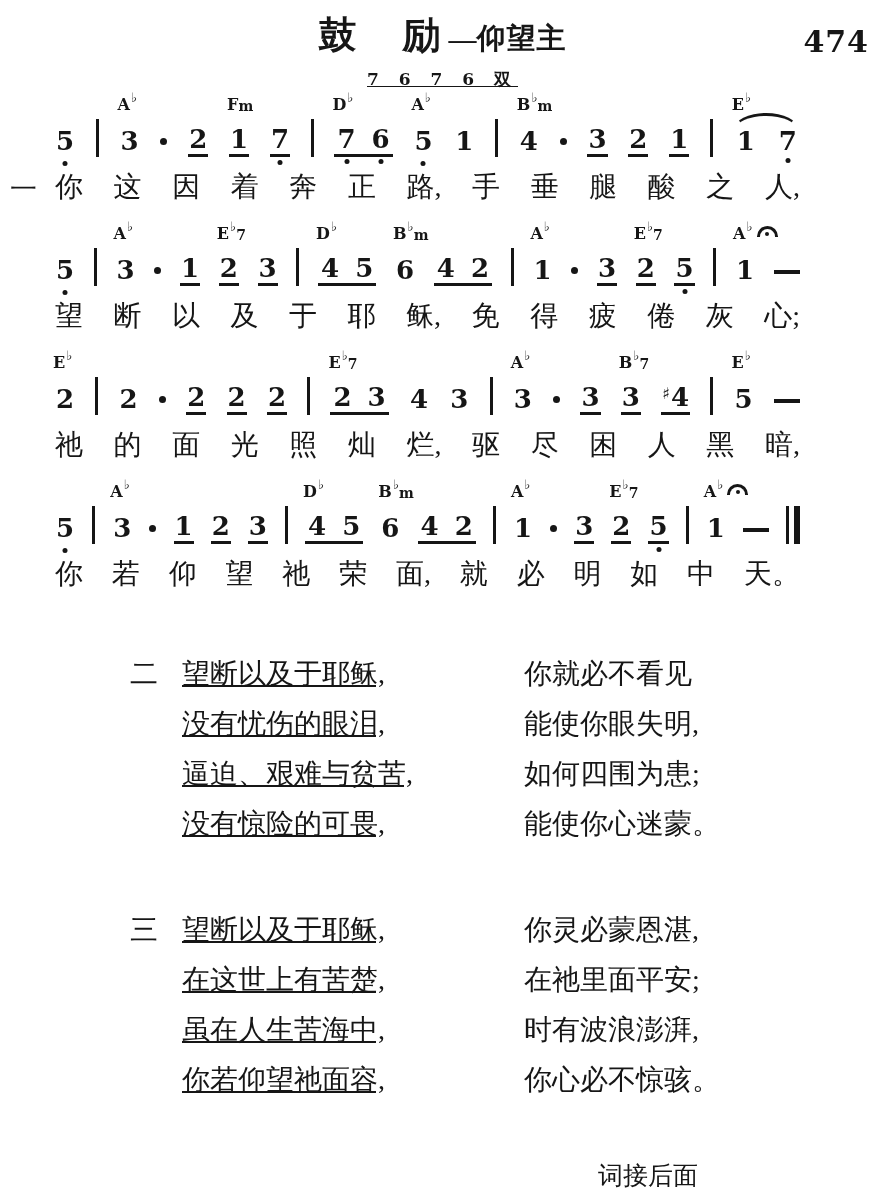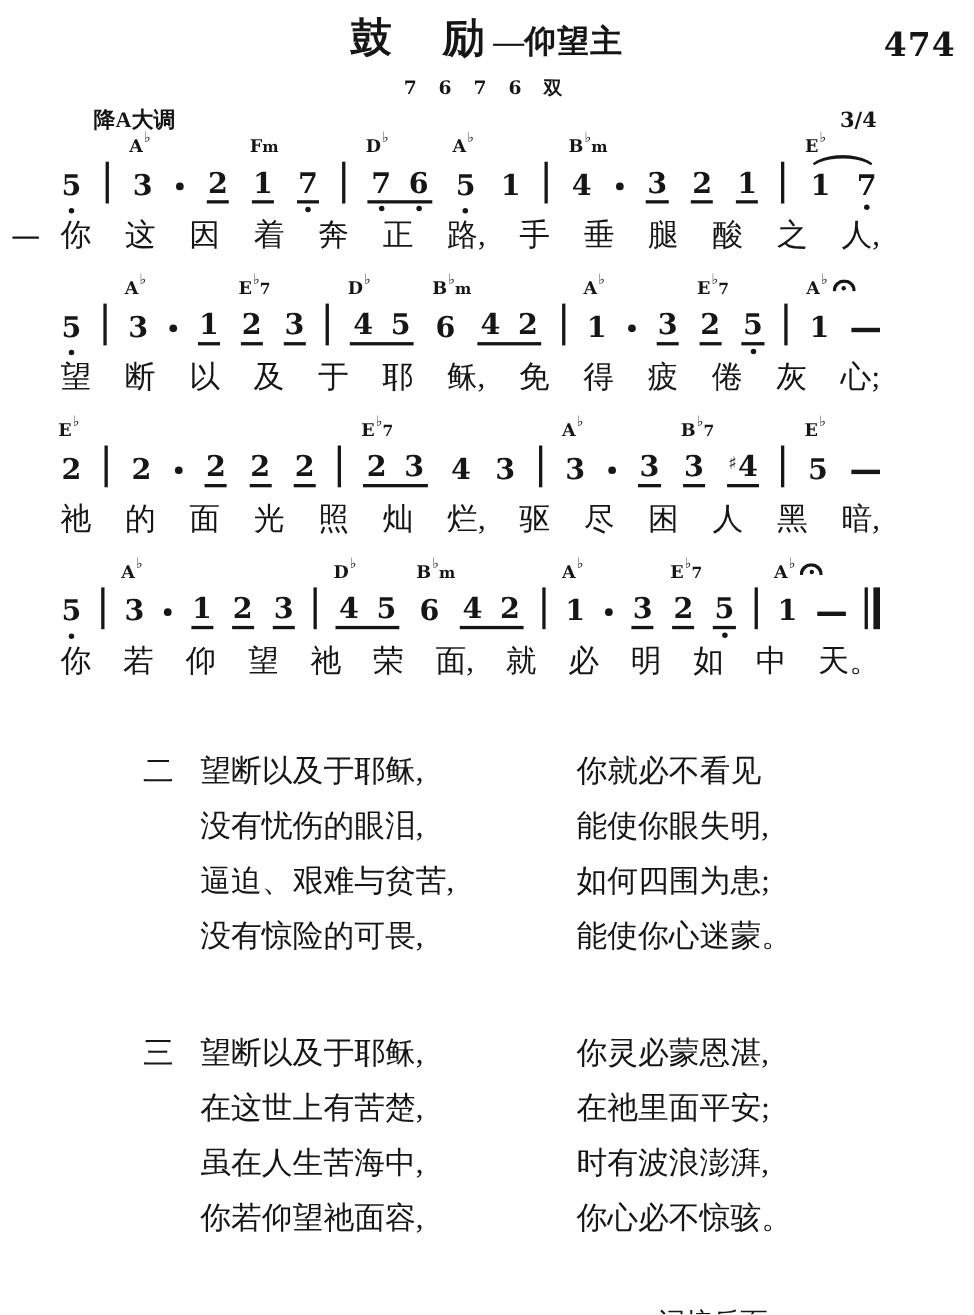--- a/index.html
+++ b/index.html
@@ -12,21 +12,21 @@
   .page-number{
     position:absolute;top:24px;right:16px;
     font-family:"DejaVu Serif",serif;font-weight:bold;font-size:30px;letter-spacing:1px;
   }
   .title-row{text-align:center;padding-top:16px;line-height:1;}
   .title-main{font-size:38px;font-weight:bold;letter-spacing:4px;text-align:right;}
   .title-dash{font-size:28px;font-weight:bold;margin-left:4px;}
   .title-sub{font-size:29px;font-weight:bold;letter-spacing:1px;}
   .meter{
     text-align:center;margin-top:14px;
-    font-family:"DejaVu Serif",serif;font-weight:bold;font-size:17px;letter-spacing:7px;
+    font-family:"DejaVu Serif",serif;font-weight:bold;font-size:17px;letter-spacing:7px;text-decoration:underline;
   }
   .key-row{
     display:flex;justify-content:space-between;align-items:flex-end;
     margin:8px 88px 0 85px;font-size:20px;font-weight:bold;line-height:1;
   }
   .time-sig{font-family:"DejaVu Serif",serif;font-size:19px;font-weight:bold;}
   
   .music{margin:4px 85px 0 55px;}
   .mline{margin-bottom:12px;}
   .notes-row{
@@ -84,41 +84,37 @@
     display:flex;justify-content:space-between;align-items:flex-start;
     margin-top:13px;height:42px;position:relative;
     font-size:28px;line-height:1.2;
   }
   .verse-marker{position:absolute;left:-45px;top:3px;font-size:27px;}
   
   .verses{margin:50px 0 0 130px;}
   .verse{margin-bottom:56px;}
   .vline{display:flex;align-items:center;height:50px;font-size:28px;line-height:1;}
   .vnum{width:52px;flex:0 0 52px;}
-  .vcol1{width:342px;flex:0 0 342px;}
+  .vcol1{width:342px;flex:0 0 342px;text-decoration:underline;}
   .vcol2{flex:1;}
   
   .footer{margin:4px 0 0 598px;font-size:25px;line-height:1.2;}
 </style>
 </head>
 <body>
 
 <div class="page">
   <div class="page-number">474</div>
 
   <div class="title-row">
     <span class="title-main">鼓　励</span><span class="title-dash">—</span><span class="title-sub">仰望主</span>
   </div>
 
   <div class="meter">7 6 7 6 双</div>
 
-  <div class="key-row">
-    <span class="key-sig">降A大调</span>
-    <span class="time-sig">3/4</span>
-  </div>
 
   <div class="music" id="music">
       <div class="mline">
         <div class="notes-row">
           <span class="cell">
             <span class="note ldot">5</span>
           </span>
           <span class="bar"></span>
           <span class="cell">
             <span class="note">3</span>

